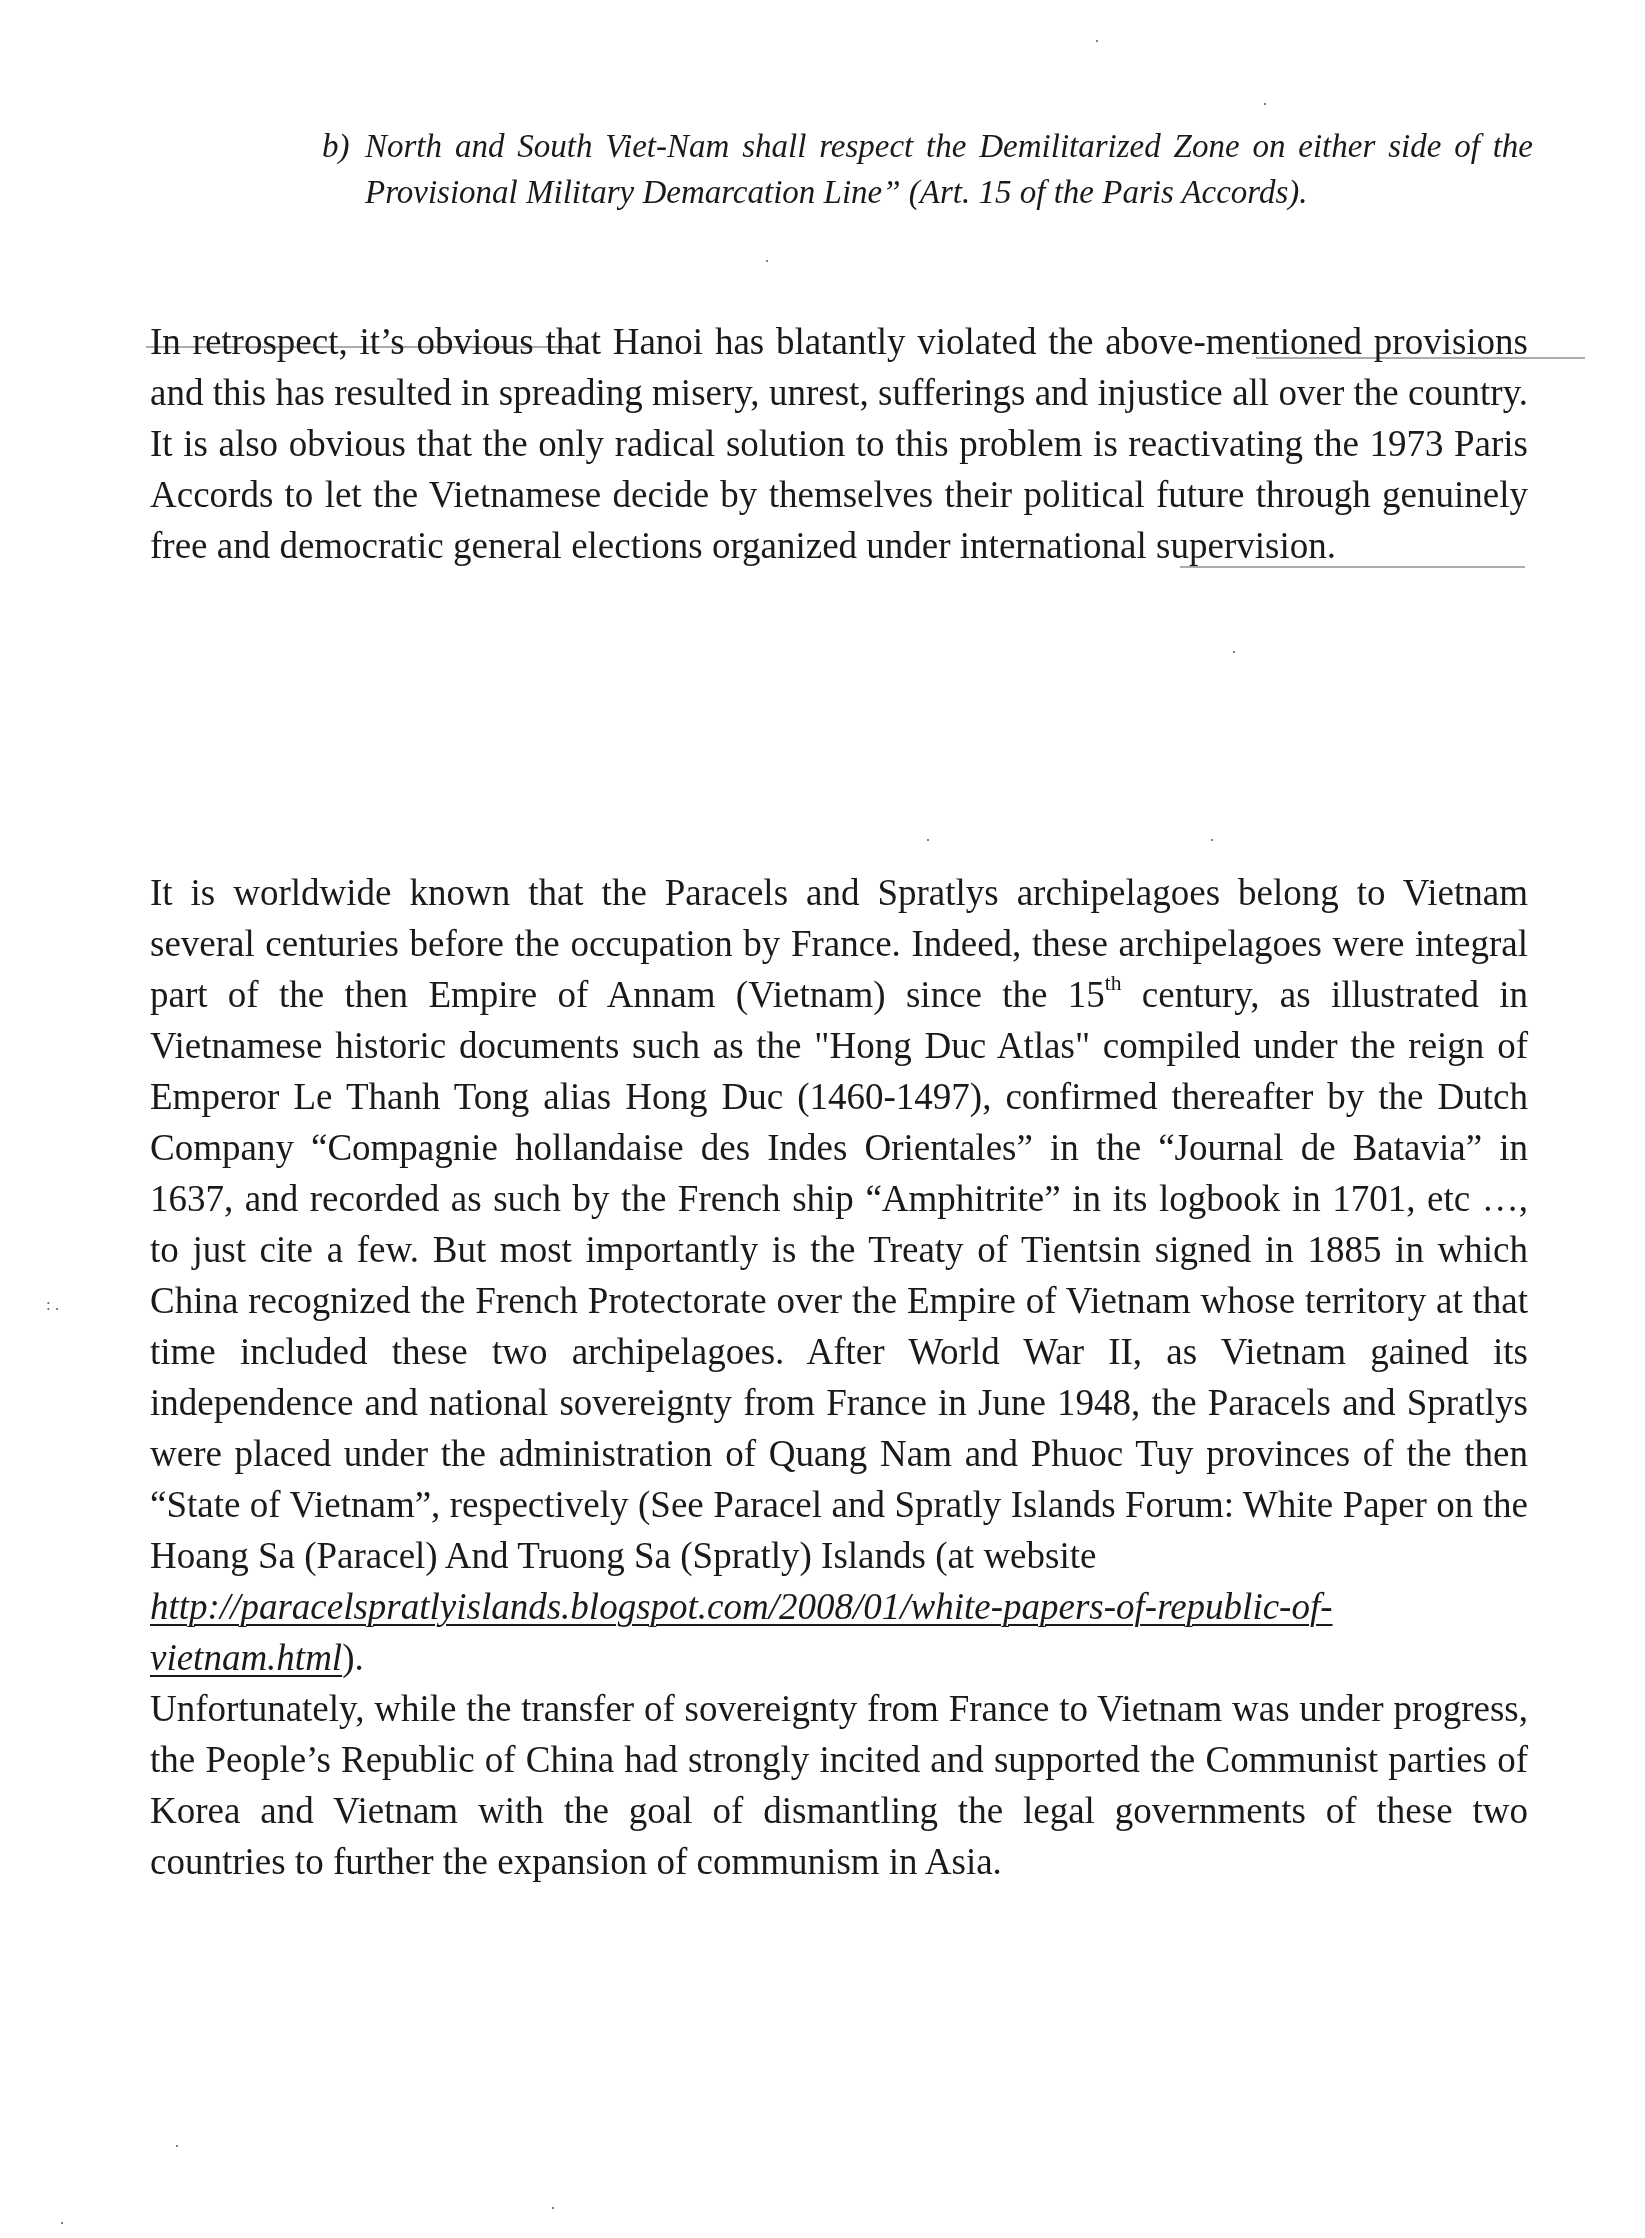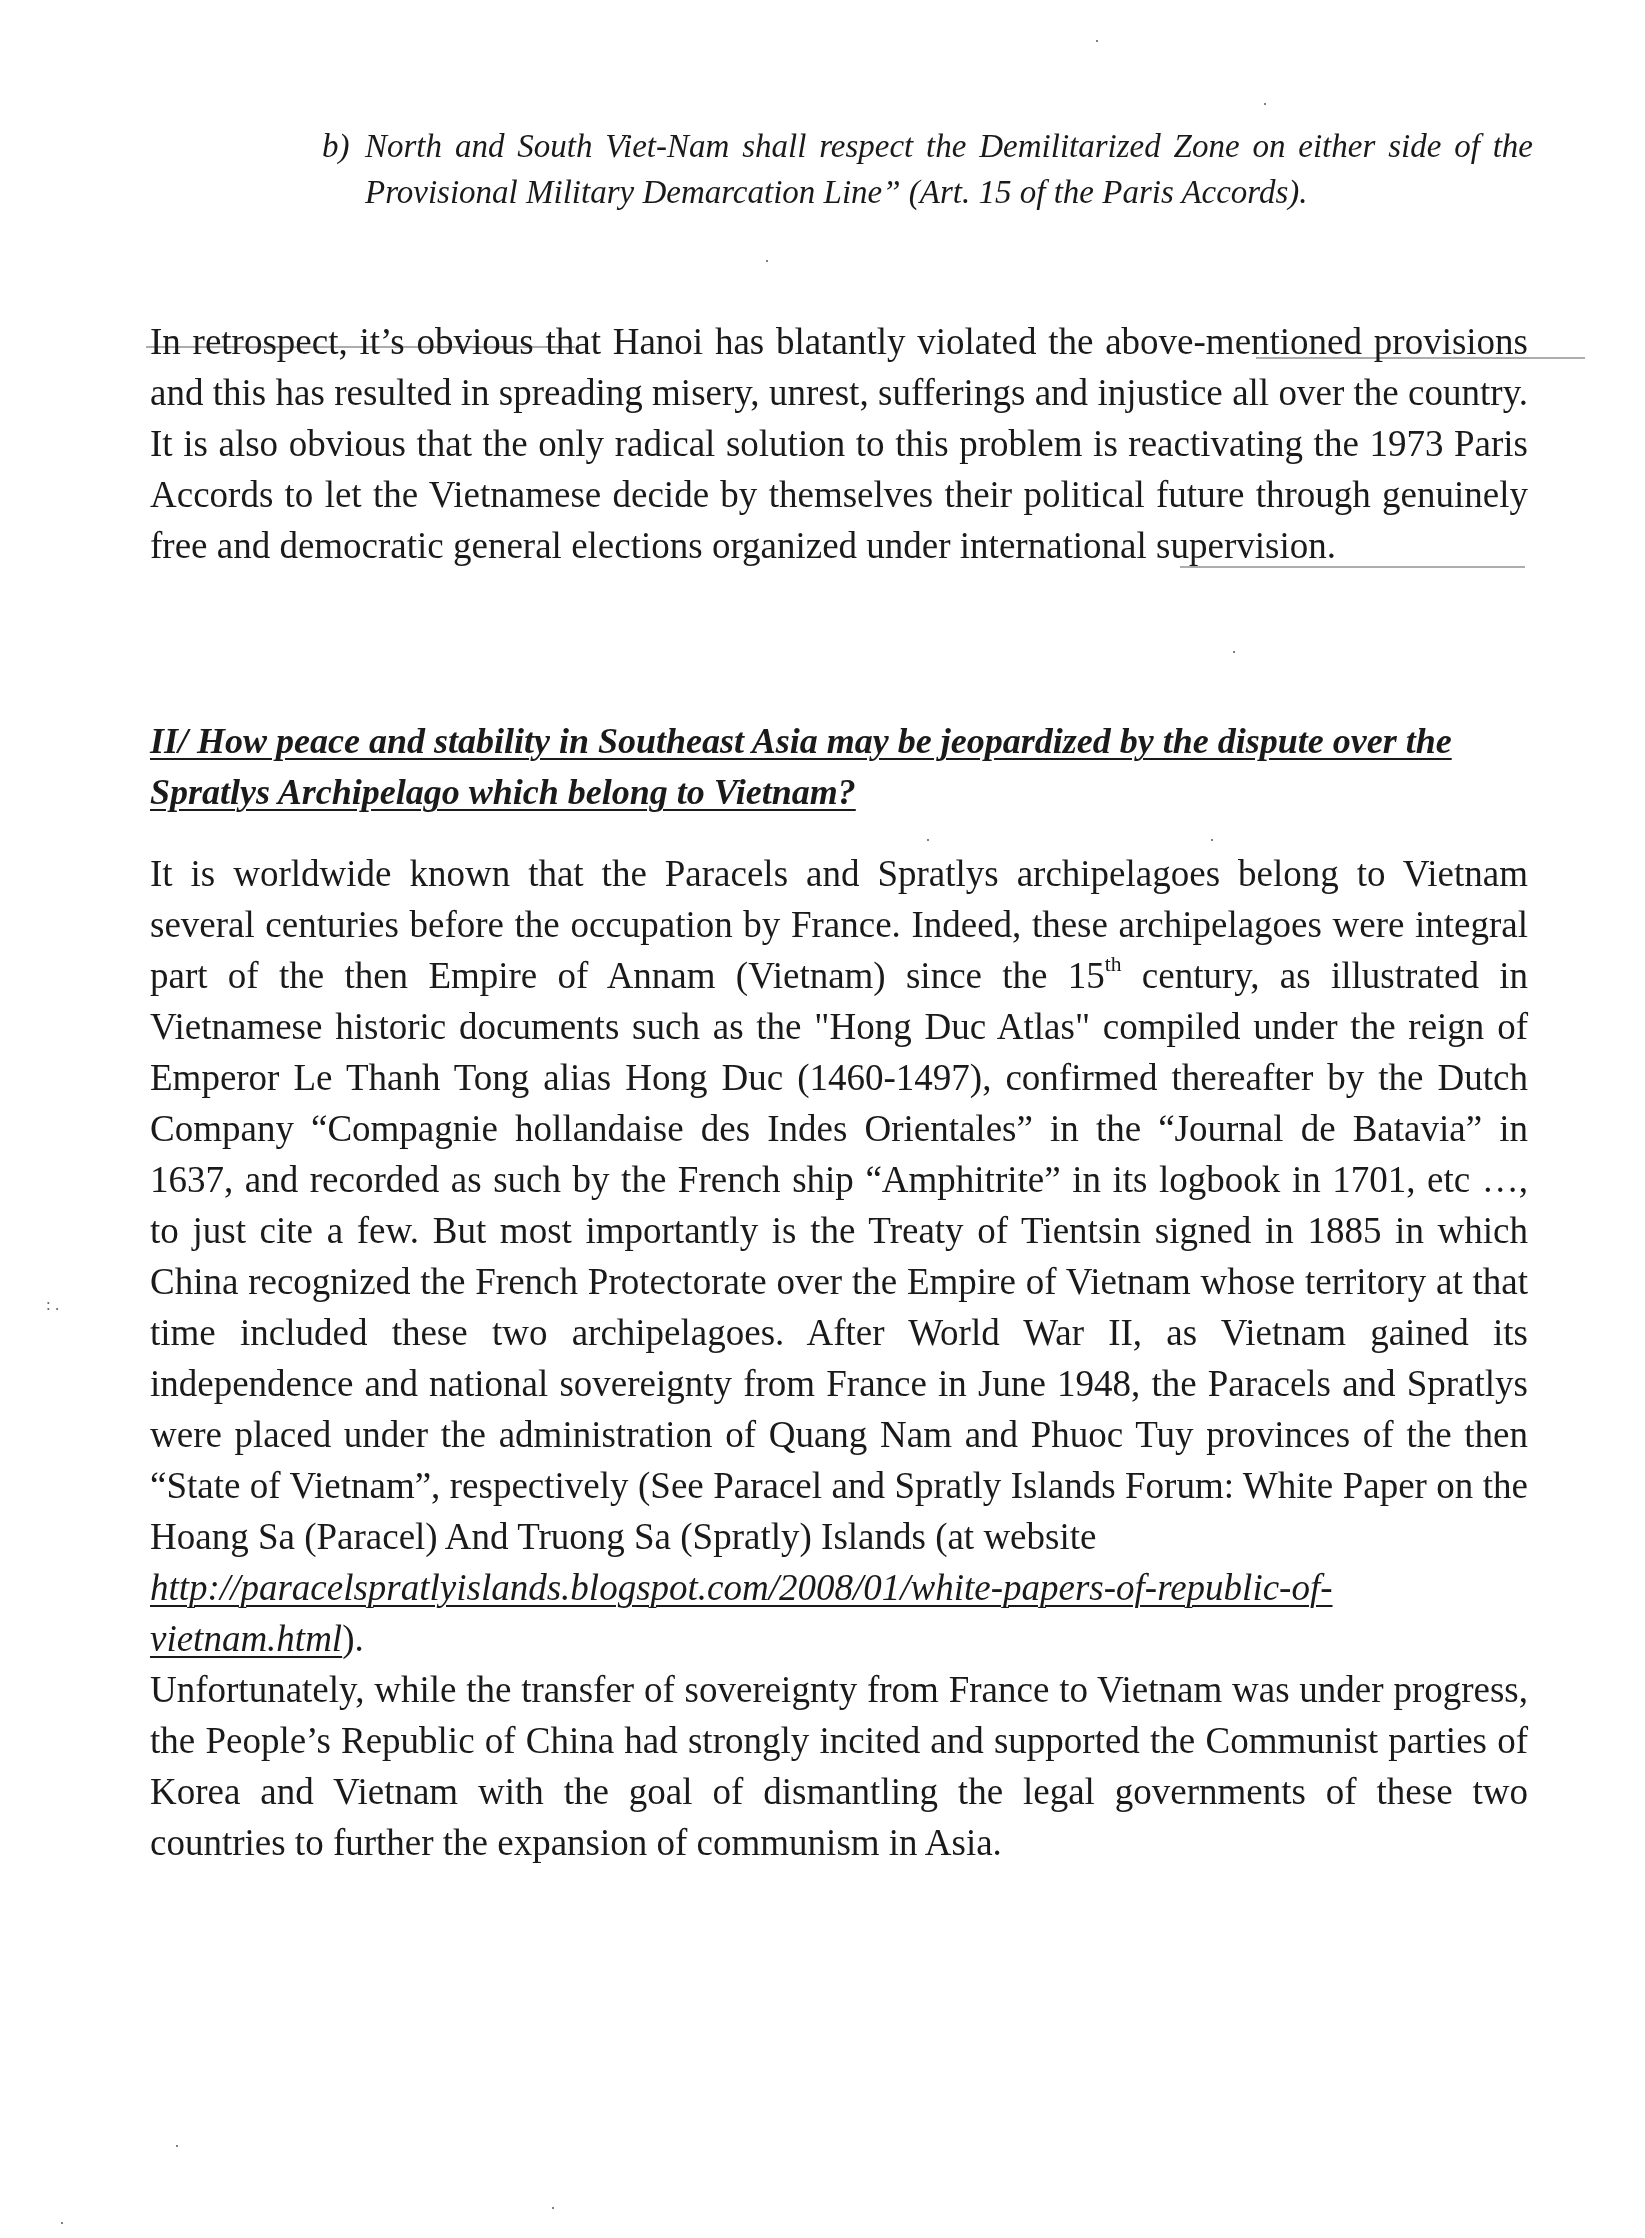--- a/index.html
+++ b/index.html
@@ -56,21 +56,21 @@
       top: 716px;
       width: 1378px;
       font-size: 36px;
       line-height: 51px;
       font-style: italic;
       font-weight: bold;
       text-decoration: underline;
       text-decoration-thickness: 2.3px;
       text-underline-offset: 5.4px;
     }
-    #para2 { top: 848px; }
+    #para2 { top: 867px; }
     .link {
       font-style: italic;
       text-decoration: underline;
       text-decoration-thickness: 1.5px;
       text-underline-offset: 4.6px;
       color: #1a1a1a;
       cursor: pointer;
     }
     .link-block {
       display: block;
@@ -117,18 +117,17 @@
   <div class="scan-line" style="left:1180px;top:566px;width:345px;"></div>
   <div class="edge-mark" style="left:46px;top:1295px;">: .</div>
 
   <div class="quote-item">
     <span class="marker">b)</span>
     <div class="quote-text">North and South Viet-Nam shall respect the Demilitarized Zone on either side of the Provisional Military Demarcation Line” (Art. 15 of the Paris Accords).</div>
   </div>
 
   <p class="para" id="para1" style="margin:0;">In retrospect, it’s obvious that Hanoi has blatantly violated the above-mentioned provisions and this has resulted in spreading misery, unrest, sufferings and injustice all over the country. It is also obvious that the only radical solution to this problem is reactivating the 1973 Paris Accords to let the Vietnamese decide by themselves their political future through genuinely free and democratic general elections organized under international supervision.</p>
 
-  <h2 class="heading" style="margin:0;">II/ How peace and stability in Southeast Asia may be jeopardized by the dispute over the Spratlys Archipelago which belong to Vietnam?</h2>
 
   <p class="para" id="para2" style="margin:0;"><span>It is worldwide known that the Paracels and Spratlys archipelagoes belong to Vietnam several centuries before the occupation by France. Indeed, these archipelagoes were integral part of the then Empire of Annam (Vietnam) since the 15</span><sup>th</sup><span> century, as illustrated in Vietnamese historic documents such as the "Hong Duc Atlas" compiled under the reign of Emperor Le Thanh Tong alias Hong Duc (1460-1497), confirmed thereafter by the Dutch Company “Compagnie hollandaise des Indes Orientales” in the “Journal de Batavia” in 1637, and recorded as such by the French ship “Amphitrite” in its logbook in 1701, etc …, to just cite a few. But most importantly is the Treaty of Tientsin signed in 1885 in which China recognized the French Protectorate over the Empire of Vietnam whose territory at that time included these two archipelagoes. After World War II, as Vietnam gained its independence and national sovereignty from France in June 1948, the Paracels and Spratlys were placed under the administration of Quang Nam and Phuoc Tuy provinces of the then “State of Vietnam”, respectively (See Paracel and Spratly Islands Forum: White Paper on the Hoang Sa (Paracel) And Truong Sa (Spratly) Islands (at website</span><span class="link-block"><a class="link">http://paracelspratlyislands.blogspot.com/2008/01/white-papers-of-republic-of-vietnam.html</a><span>).</span></span><span>Unfortunately, while the transfer of sovereignty from France to Vietnam was under progress, the People’s Republic of China had strongly incited and supported the Communist parties of Korea and Vietnam with the goal of dismantling the legal governments of these two countries to further the expansion of communism in Asia.</span></p>
 
 </div>
 
 
 </body></html>

